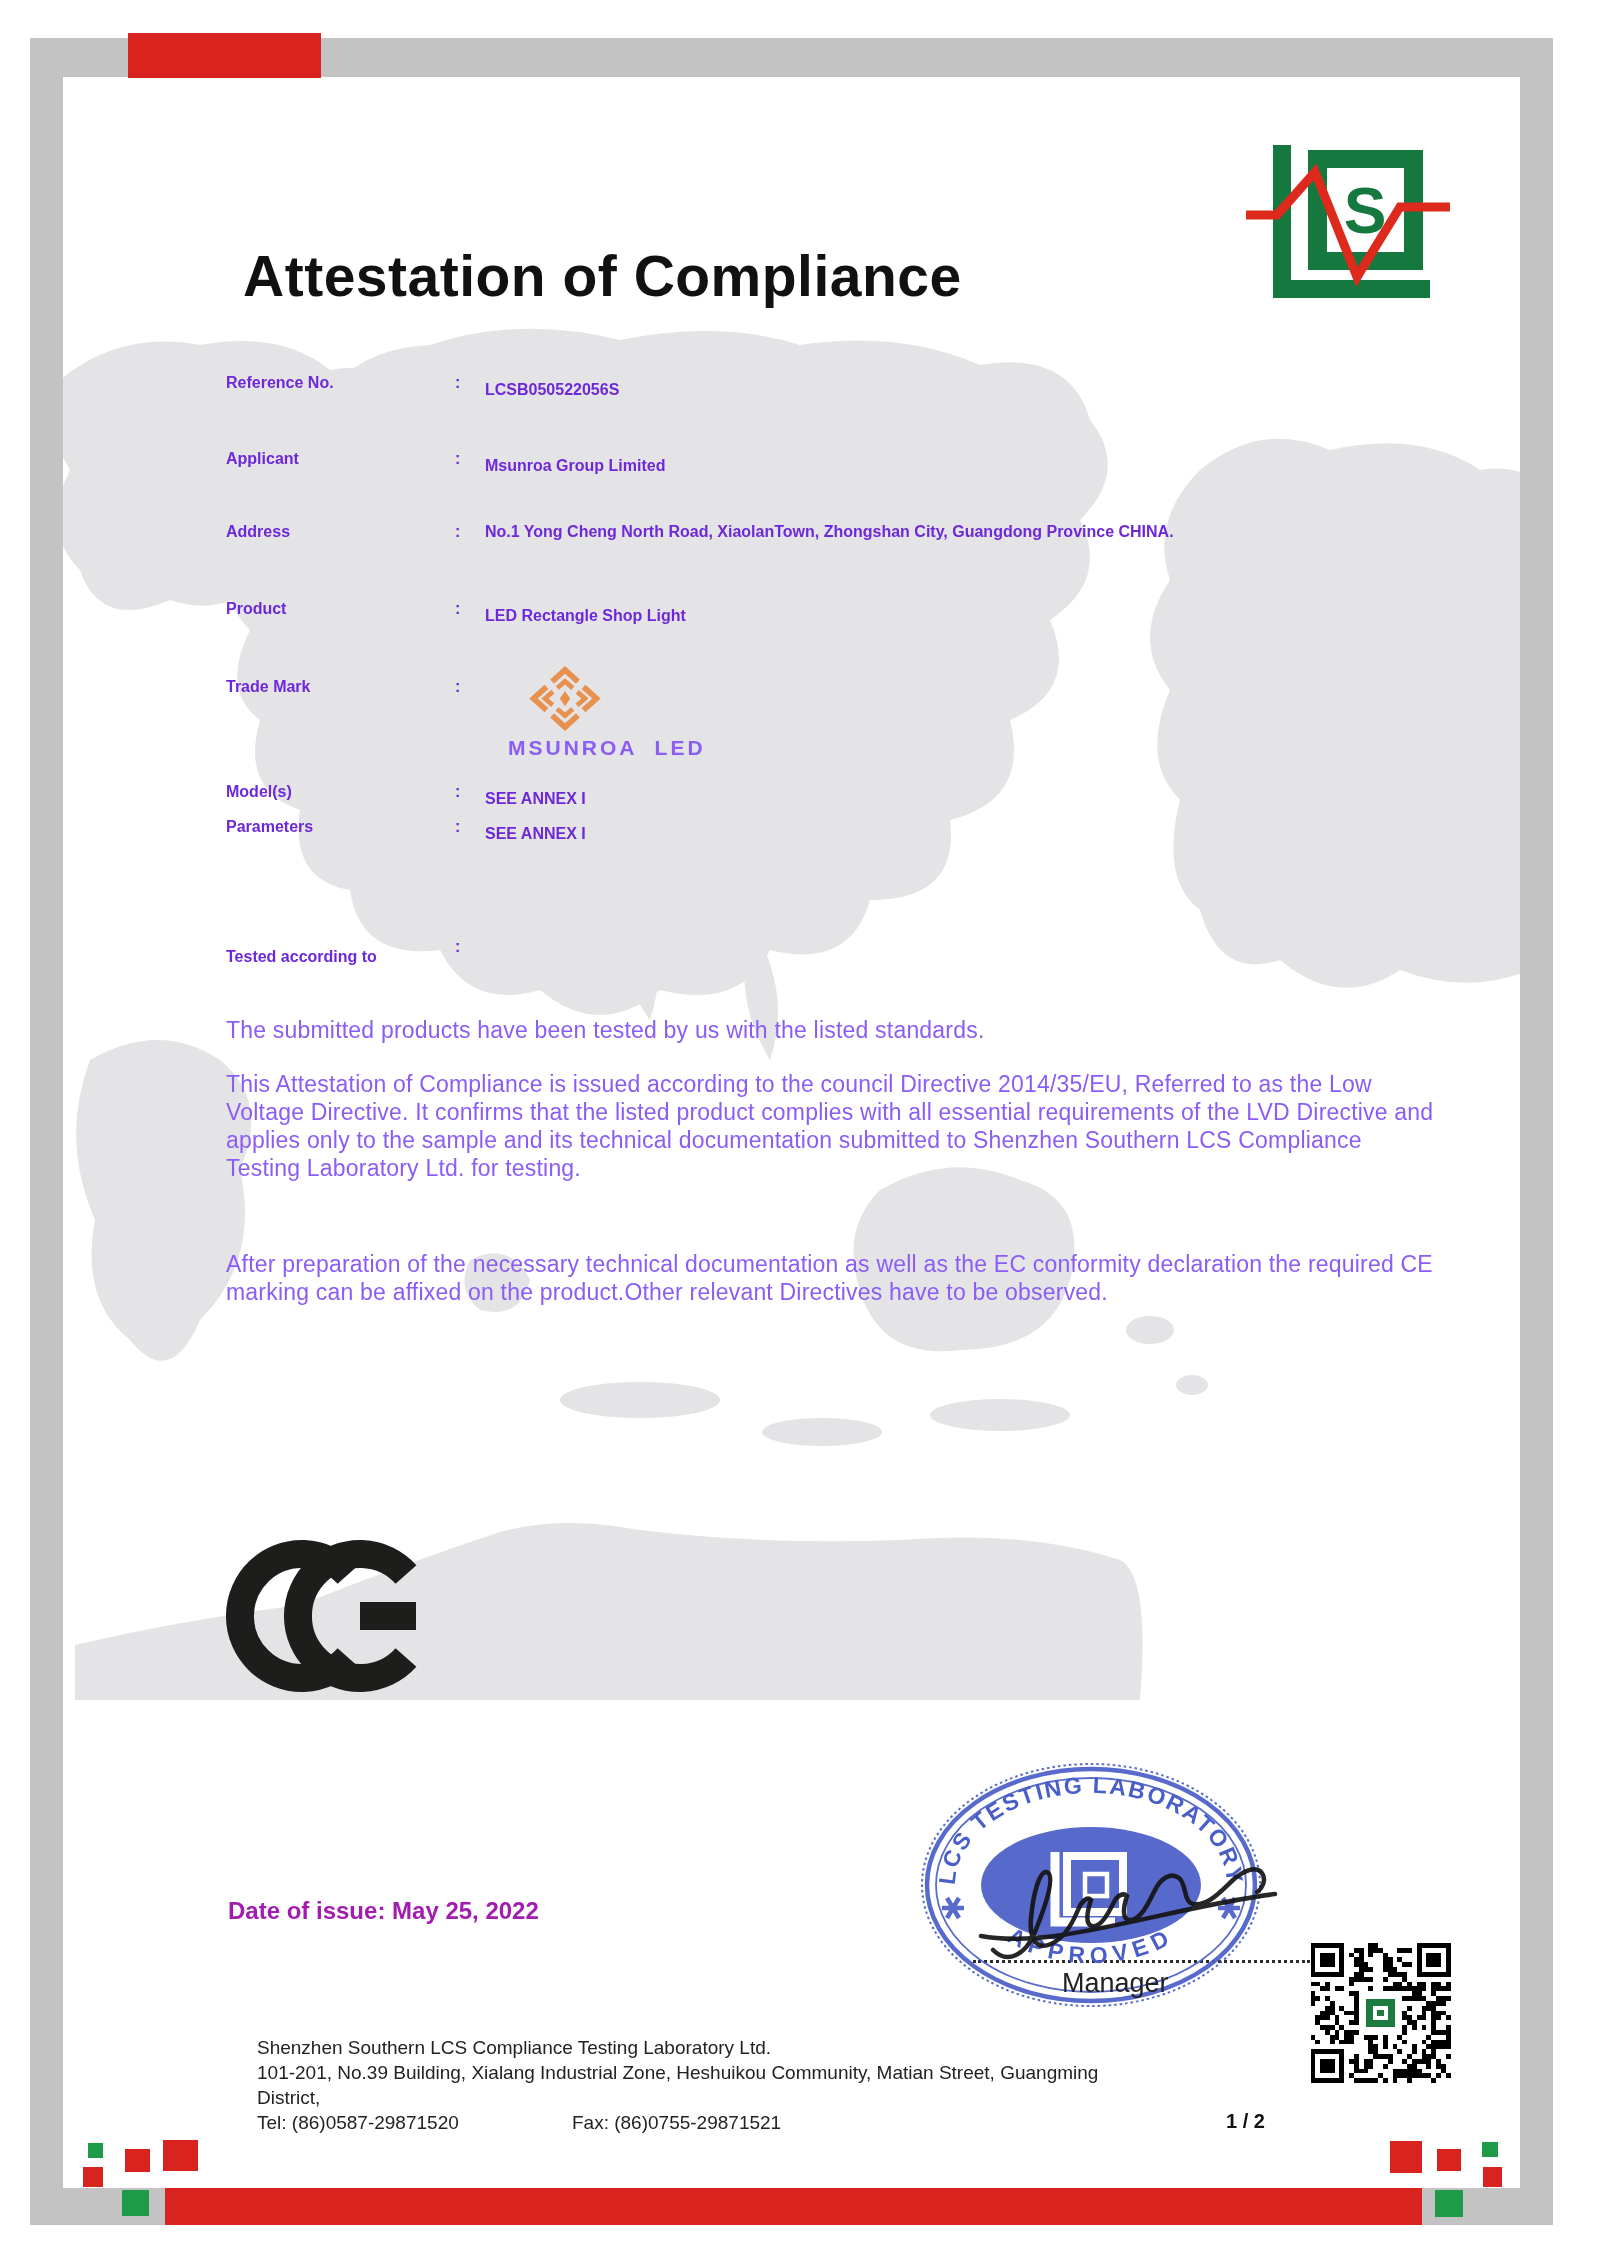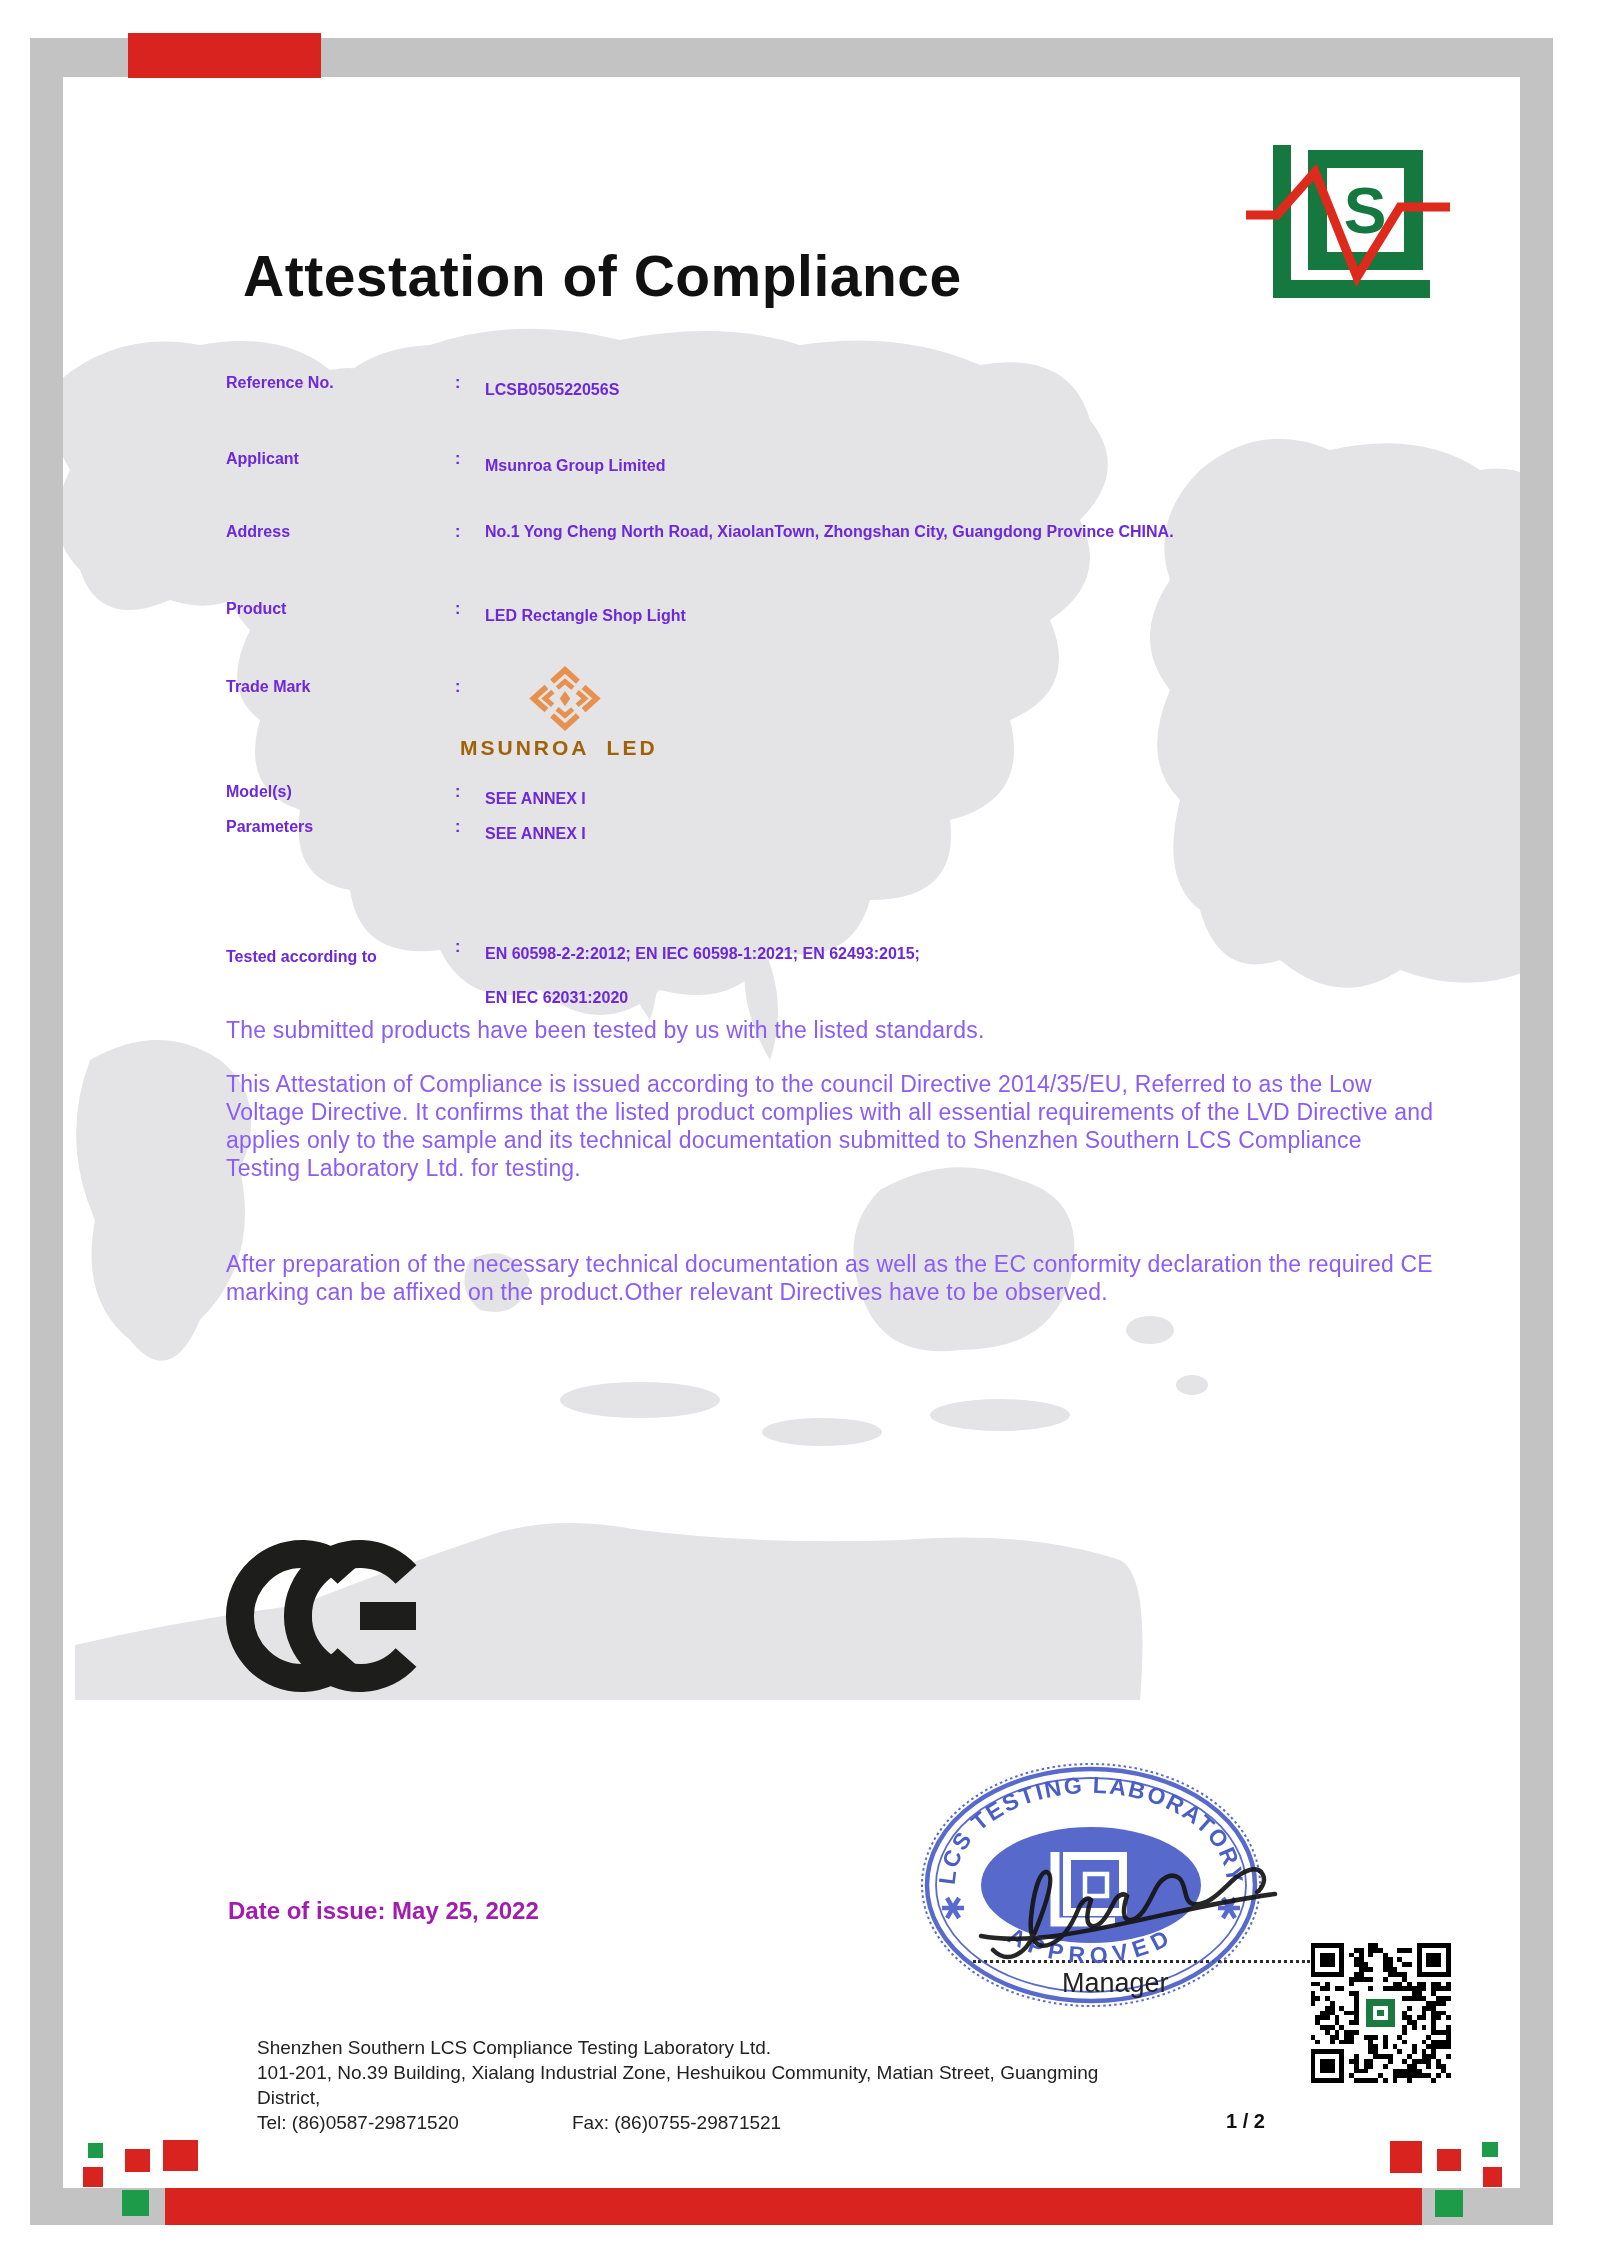--- a/index.html
+++ b/index.html
@@ -22,21 +22,21 @@
   .row .lbl{width:229px;flex:0 0 auto;}
   .row .sep{width:30px;flex:0 0 auto;}
   .row .val{width:770px;line-height:31px;}
   .row.center{align-items:center;}
   .addr-val{line-height:39px !important;}
   .tested-lbl{width:229px;line-height:38px;}
   .tested-vals{width:790px;}
   .tested-vals .l2{margin-top:13px;}
   .para{position:absolute;left:226px;z-index:4;font-size:23px;line-height:28px;color:#8b5cf6;width:1210px;letter-spacing:0.2px;}
   .brandtext{
-    position:absolute;left:460px;top:736px;z-index:4;color:#a16207;
+    position:absolute;left:508px;top:736px;z-index:4;color:#8b5cf6;
     font-size:21px;font-weight:bold;letter-spacing:3px;word-spacing:9px;
   }
   .dateline{position:absolute;left:228px;top:1897px;z-index:4;font-size:24px;font-weight:bold;color:#a21caf;}
   .manager{position:absolute;left:1062px;top:1968px;z-index:6;font-size:27px;color:#222;}
   .dotline{position:absolute;left:973px;top:1940px;width:337px;height:20px;z-index:4;border-bottom:3px dotted #2b2b2b;}
   .footer{position:absolute;left:257px;top:2035px;z-index:4;font-size:19px;line-height:25px;color:#222;width:900px;}
   .footer .cols{position:relative;}
   .footer .c2{position:absolute;left:315px;top:0;}
   .pagenum{position:absolute;left:1226px;top:2110px;z-index:4;font-size:20px;font-weight:bold;color:#111;}
   svg{display:block;}
@@ -139,24 +139,20 @@
 
 <div class="row" style="top:818px;">
   <span class="lbl">Parameters</span>
   <span class="sep">:</span>
   <span class="val">SEE ANNEX I</span>
 </div>
 
 <div class="row" style="top:938px;">
   <span class="lbl tested-lbl">Tested according to</span>
   <span class="sep">:</span>
-  <span class="val tested-vals">
-    <span class="l1" style="display:block;">EN 60598-2-2:2012; EN IEC 60598-1:2021; EN 62493:2015;</span>
-    <span class="l2" style="display:block;">EN IEC 62031:2020</span>
-  </span>
 </div>
 
 <div class="para" style="top:1016px;">The submitted products have been tested by us with the listed standards.</div>
 <div class="para" style="top:1070px;">This Attestation of Compliance is issued according to the council Directive 2014/35/EU, Referred to as the Low Voltage Directive. It confirms that the listed product complies with all essential requirements of the LVD Directive and applies only to the sample and its technical documentation submitted to Shenzhen Southern LCS Compliance Testing Laboratory Ltd. for testing.</div>
 <div class="para" style="top:1250px;">After preparation of the necessary technical documentation as well as the EC conformity declaration the required CE marking can be affixed on the product.Other relevant Directives have to be observed.</div>
 
 <svg class="svgabs" style="left:226px;top:1540px;" width="210" height="152" viewBox="0 0 210 152">
   <g fill="none" stroke="#1d1d1b" stroke-width="28">
     <path d="M122,34.5 A62,62 0 1 0 122,117.5"></path>
     <path d="M180,34.5 A62,62 0 1 0 180,117.5"></path>

